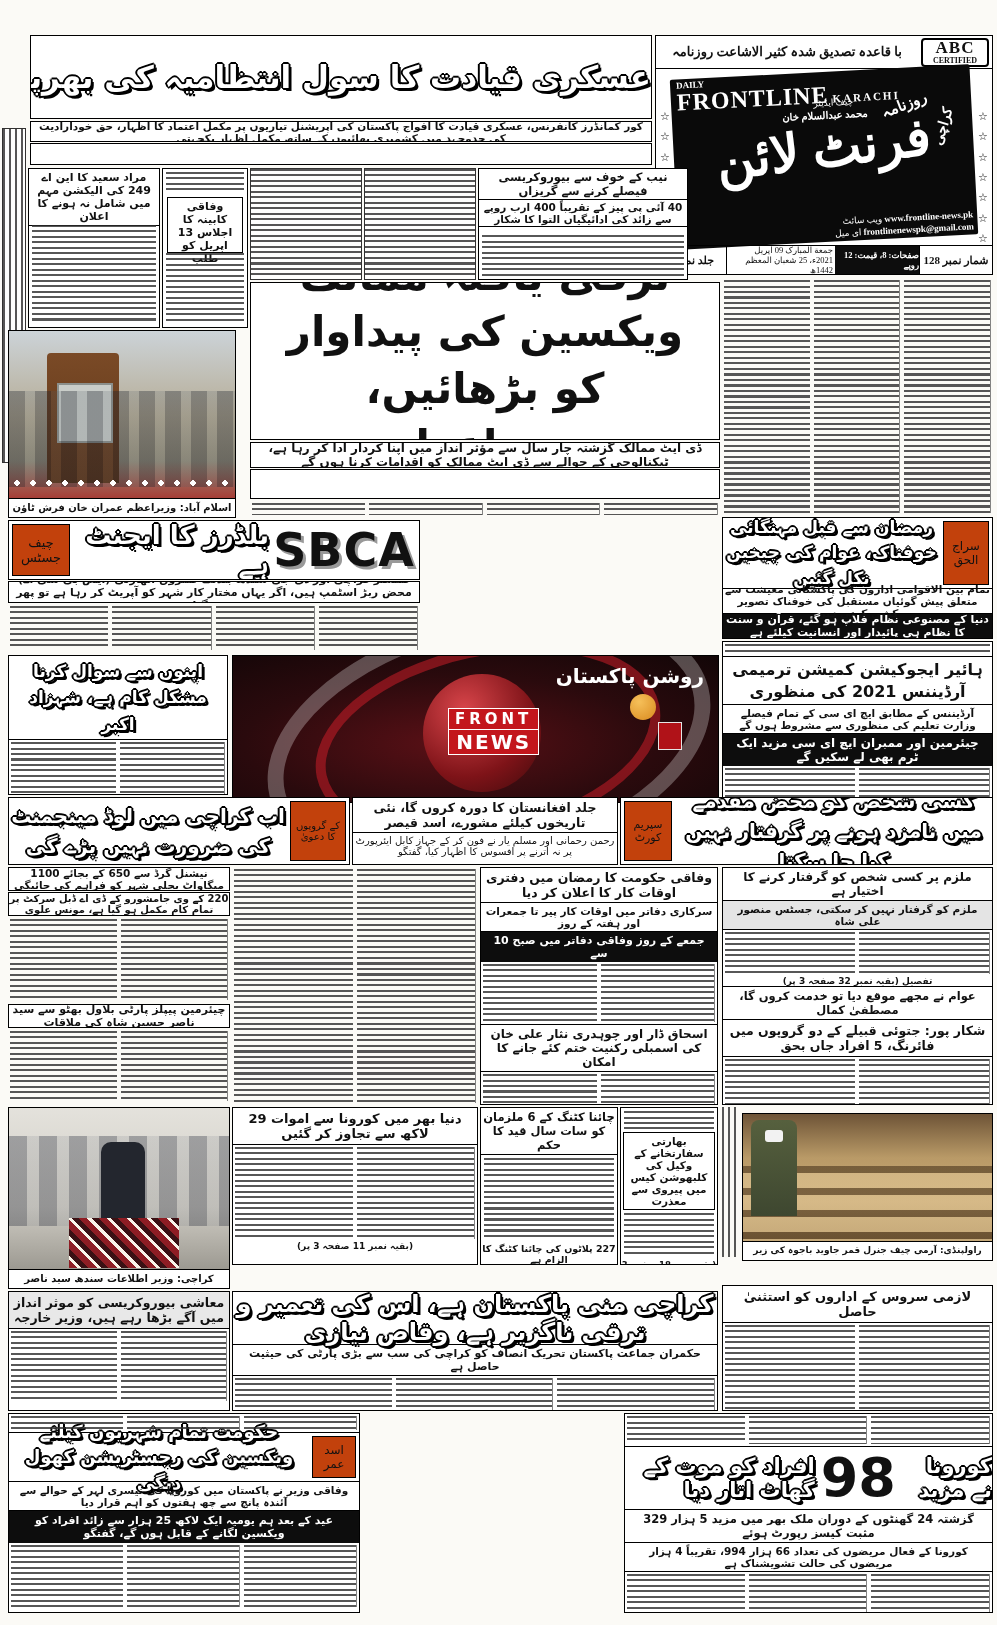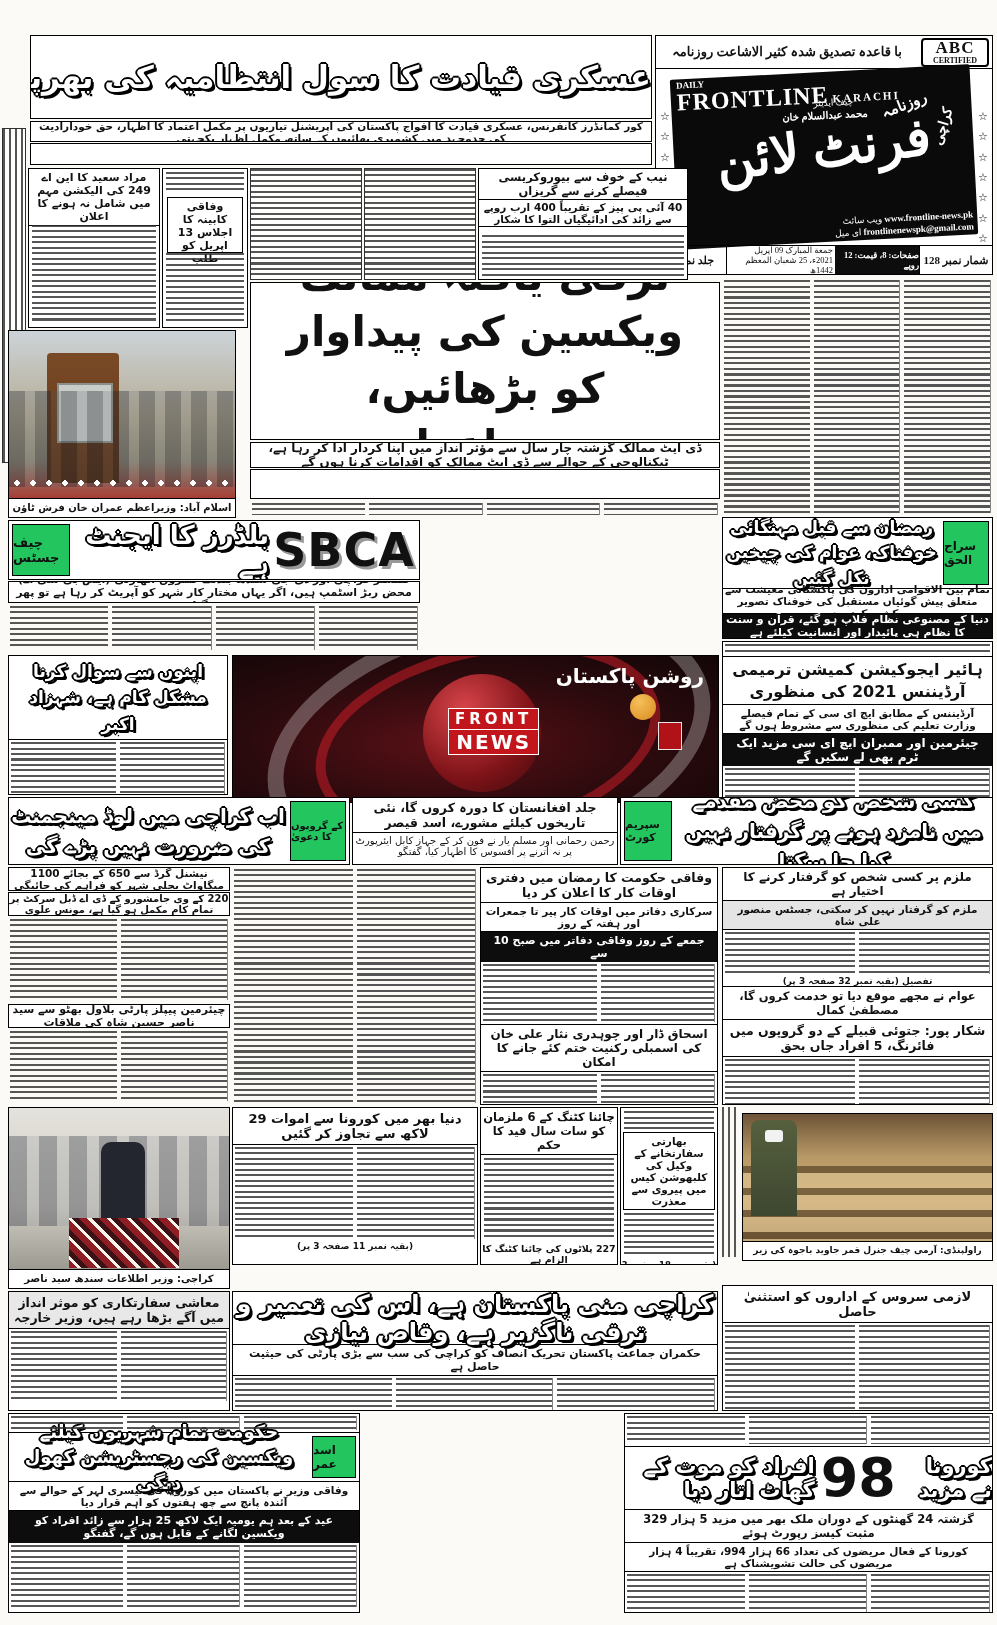--- a/index.html
+++ b/index.html
@@ -5,21 +5,21 @@
   html,body{margin:0;padding:0;background:#e9e7e1;}
   #page{position:relative;width:997px;height:1625px;background:#fbfaf6;margin:0 auto;
         font-family:"DejaVu Sans","Liberation Sans",sans-serif;color:#111;}
   .bx{position:absolute;background:#fff;border:1px solid #000;box-sizing:border-box;overflow:hidden;}
   .nb{border:none;background:transparent;}
   .u{direction:rtl;}
   .c{text-align:center;}
   .bold{font-weight:bold;}
   .ol{color:#fff;text-shadow:-2px 0 #000,2px 0 #000,0 -2px #000,0 2px #000,-1px -1px #000,1px 1px #000,1px -1px #000,-1px 1px #000,3px 3px 0 #000;}
   .chip{background:#0d0d0d;color:#fff;}
-  .kick{background:#22c55e;border:1px solid #000;font-weight:bold;display:flex;align-items:center;justify-content:center;text-align:left;}
+  .kick{background:#c2410c;border:1px solid #000;font-weight:normal;display:flex;align-items:center;justify-content:center;text-align:center;}
   .fill{background-image:repeating-linear-gradient(180deg,#2d2d2d 0 2px,transparent 2px 5.5px);opacity:.8;}
   .vfill{background-image:repeating-linear-gradient(90deg,#2d2d2d 0 2px,transparent 2px 6px);opacity:.8;}
   .cols{display:flex;height:100%;}
   .cols>div{flex:1;margin:2px;}
   .cols.sep>div+div{border-right:1px solid #666;}
   .hmid{display:flex;align-items:center;justify-content:center;}
   .cap{position:absolute;left:0;right:0;bottom:0;background:#fff;border-top:1px solid #000;
        font-size:10px;font-weight:bold;text-align:center;direction:rtl;line-height:17px;height:18px;overflow:hidden;}
   .stars{position:absolute;width:16px;color:#111;font-size:11px;line-height:1.85;text-align:center;white-space:pre;}
   .stars::before{content:"\2606\A\2606\A\2606\A\2606\A\2606\A\2606\A\2606";}
@@ -284,21 +284,21 @@
   <div class="bx nb vfill" style="left:722px;top:1107px;width:18px;height:150px;"></div>
   <div class="bx" style="left:742px;top:1113px;width:251px;height:148px;">
     <div style="position:absolute;inset:0;background:linear-gradient(180deg,#6e5437 0%,#b99a67 30%,#caa977 60%,#8a6b42 100%);"></div>
     <div style="position:absolute;left:0;right:0;top:52px;bottom:0;background:repeating-linear-gradient(180deg,rgba(61,42,20,.55) 0 7px,rgba(222,196,146,.6) 7px 22px);"></div>
     <div style="position:absolute;left:8px;top:6px;width:46px;height:96px;background:linear-gradient(180deg,#56603e,#3e4730);border-radius:8px 8px 0 0;"></div>
     <div style="position:absolute;left:22px;top:16px;width:18px;height:12px;background:#f2f2f2;border-radius:3px;"></div>
     <div class="cap" style="font-size:9px;">راولپنڈی: آرمی چیف جنرل قمر جاوید باجوہ کی زیر صدارت 240 ویں کور کمانڈرز کانفرنس ہو رہی ہے</div>
   </div>
 
   <div class="bx" style="left:8px;top:1291px;width:222px;height:120px;">
-    <div class="u c bold" style="font-size:12.5px;padding:3px;border-bottom:1px solid #000;background:#e8e8e8;">معاشی سفارتکاری کو موثر انداز میں آگے بڑھا رہے ہیں، وزیر خارجہ</div>
+    <div class="u c bold" style="font-size:12.5px;padding:3px;border-bottom:1px solid #000;background:#e8e8e8;">معاشی بیوروکریسی کو موثر انداز میں آگے بڑھا رہے ہیں، وزیر خارجہ</div>
     <div class="cols sep" style="height:74px;">
         <div class="fill"></div>
         <div class="fill"></div>
       </div>
   </div>
 
   <div class="bx" style="left:232px;top:1291px;width:486px;height:120px;">
     <div class="u c bold ol hmid" style="font-size:24px;height:52px;border-bottom:1px solid #000;">کراچی منی پاکستان ہے، اس کی تعمیر و ترقی ناگزیر ہے، وقاص نیازی</div>
     <div class="u c bold" style="font-size:11px;padding:2px;border-bottom:1px solid #000;">حکمران جماعت پاکستان تحریک انصاف کو کراچی کی سب سے بڑی پارٹی کی حیثیت حاصل ہے</div>
     <div class="cols sep" style="height:42px;">

